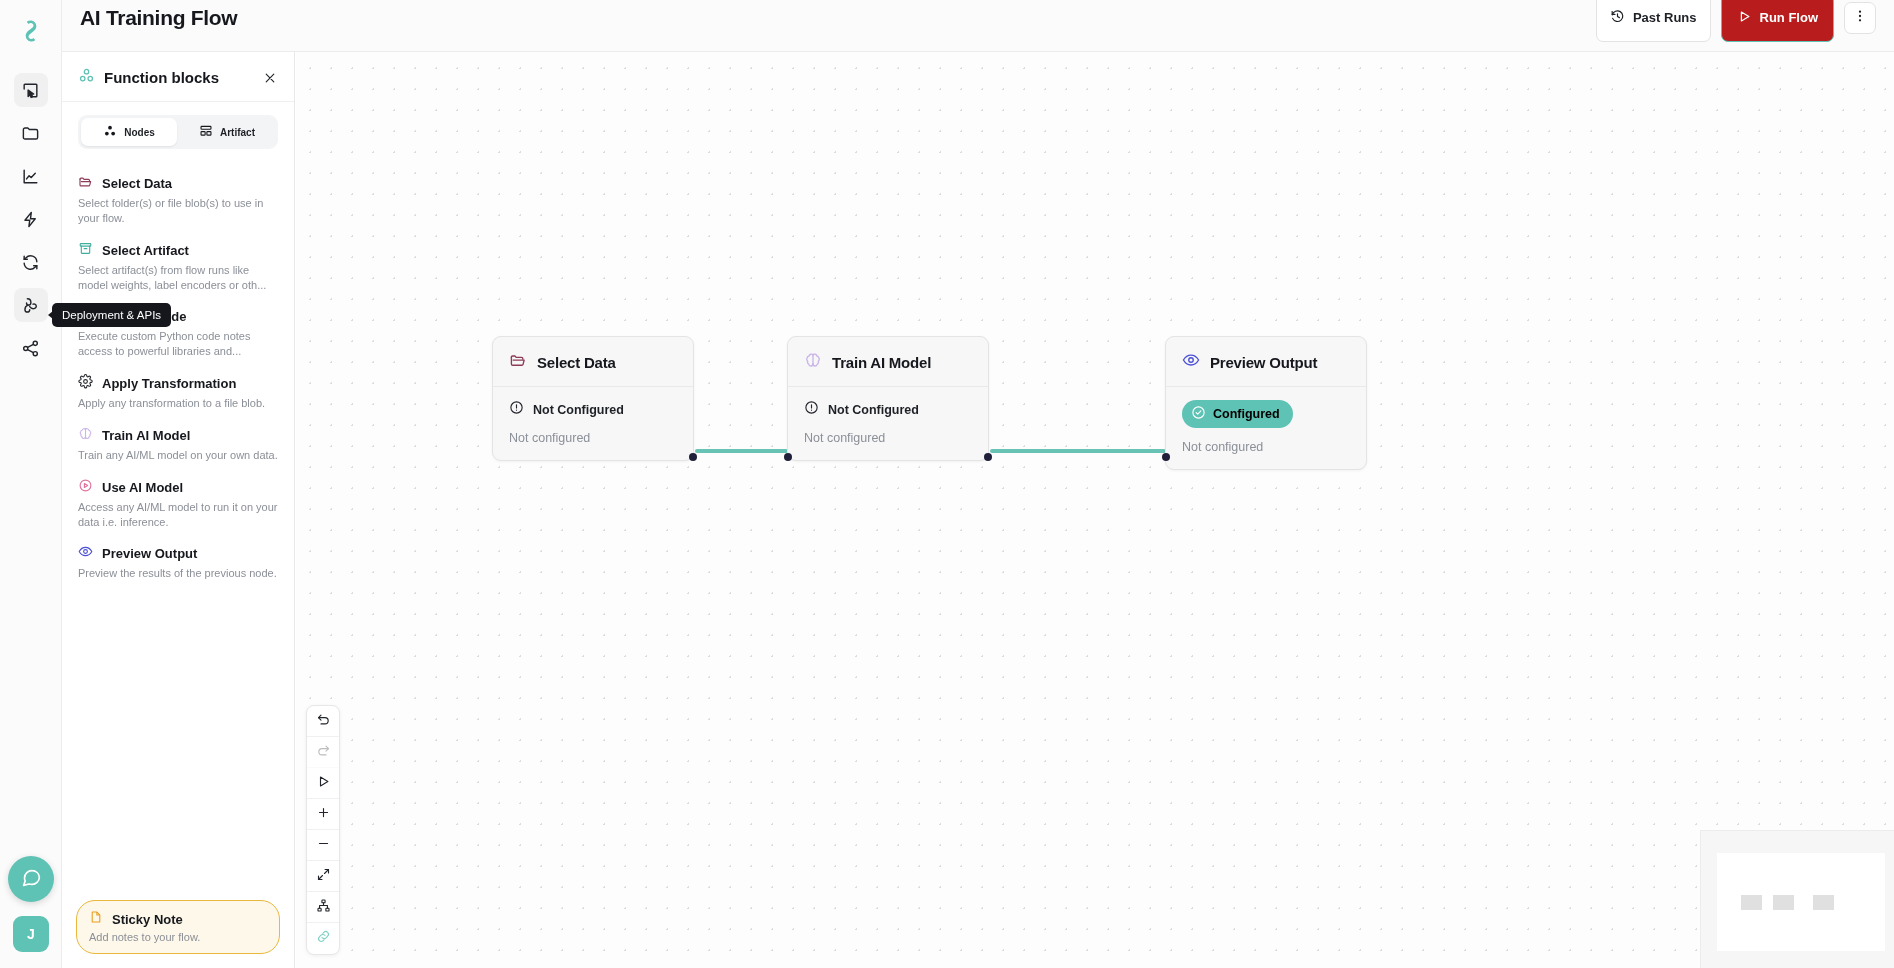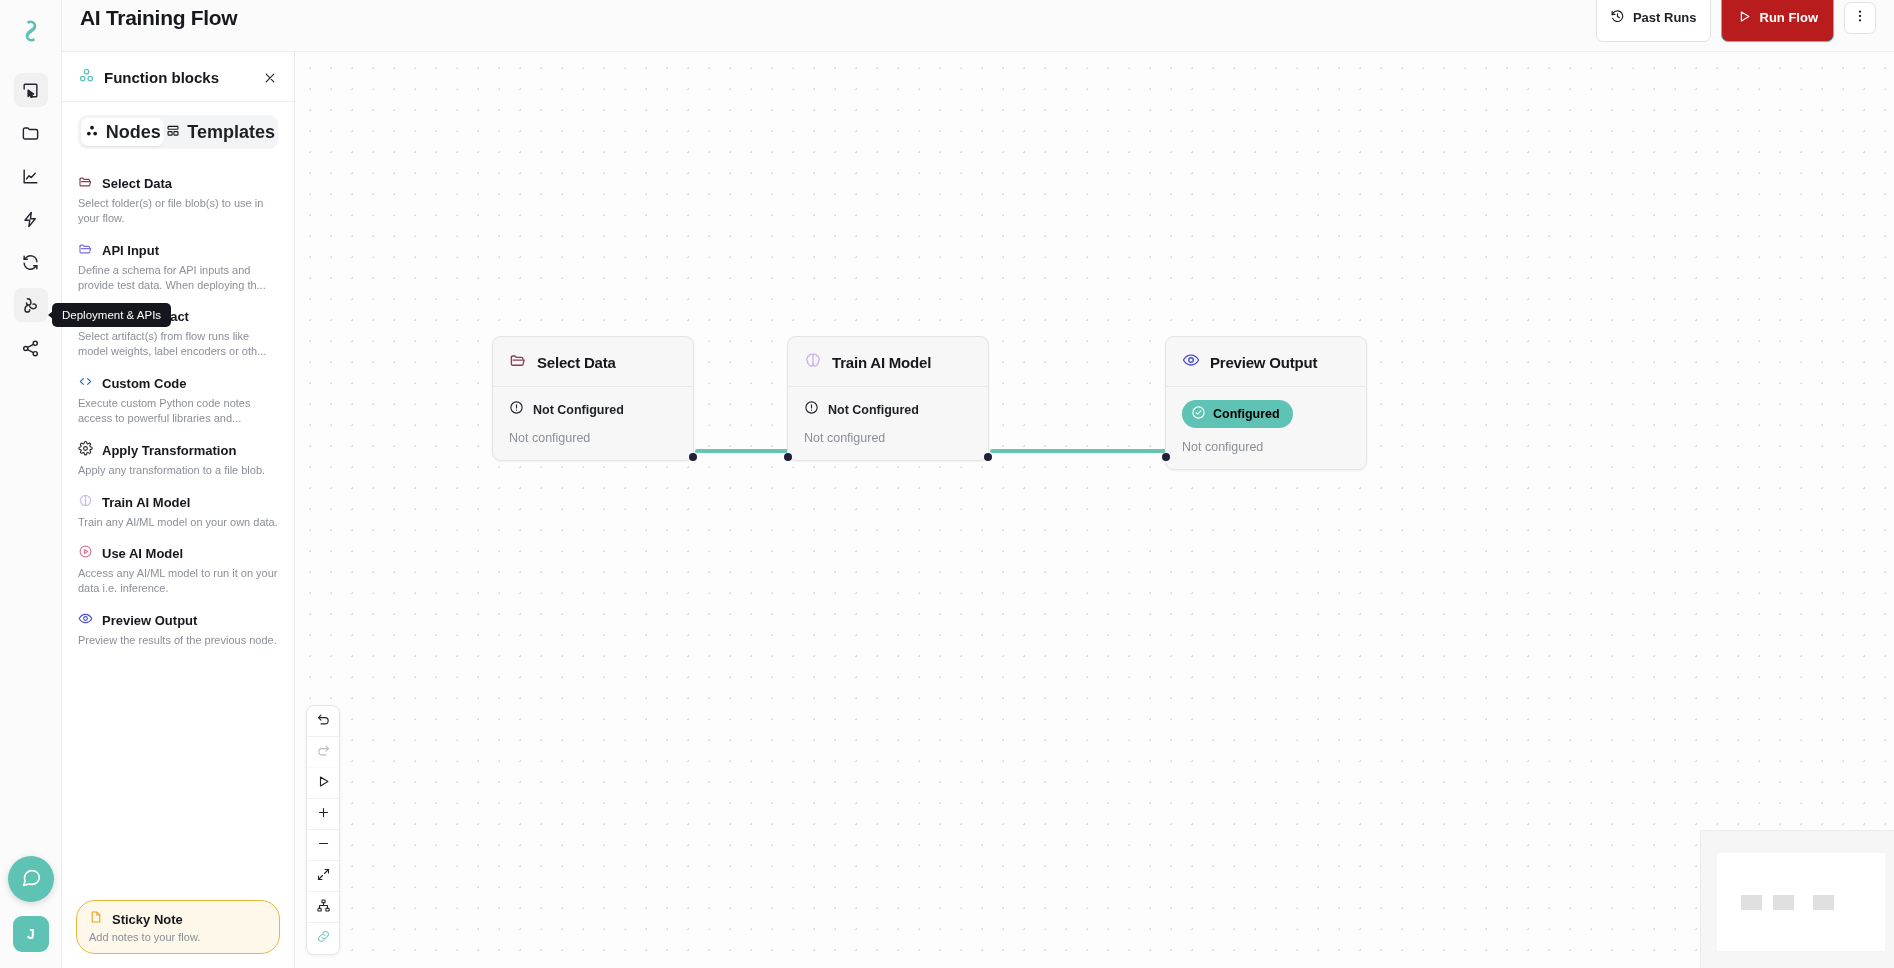--- a/index.html
+++ b/index.html
@@ -69,21 +69,21 @@
   .panel-title { font-size: 15px; font-weight: 700; color: #16181d; }
   .panel-close { margin-left: auto; cursor: pointer; width: 20px; height: 20px;
     display: flex; align-items: center; justify-content: center; }
 
   .tabs {
     margin: 13px 16px 8px 16px; background: #f3f4f5; border-radius: 9px;
     padding: 3px; display: flex; gap: 2px;
   }
   .tab {
     flex: 1; display: flex; align-items: center; justify-content: center; gap: 7px;
-    height: 28px; border-radius: 7px; font-size: 18px; font-weight: 600;
+    height: 28px; border-radius: 7px; font-size: 10px; font-weight: 600;
     color: #1d2025; cursor: pointer;
   }
   .tab.active { background: #fff; box-shadow: 0 1px 2px rgba(0,0,0,.08); }
 
   .node-list { flex: 1; overflow: hidden; padding: 10px 0 0 0; }
   .node-item { padding: 7px 16px 8px 16px; cursor: grab; }
   .node-item-head { display: flex; align-items: center; gap: 9px; }
   .node-item-title { font-size: 13px; font-weight: 700; color: #16181d; }
   .node-item-desc { font-size: 11px; line-height: 1.35; color: #8b8f97; margin-top: 3px; padding-left: 0; }
 
@@ -306,44 +306,34 @@
         <span>Nodes</span>
       </div>
       <div class="tab">
         <span>
           <svg width="14" height="14" viewBox="0 0 24 24" fill="none" stroke="#16181d" stroke-width="1.9">
             <rect x="3.5" y="4" width="17" height="5" rx="1.2"></rect>
             <rect x="3.5" y="13" width="7" height="6" rx="1.2"></rect>
             <rect x="13.5" y="13" width="7" height="6" rx="1.2"></rect>
           </svg>
         </span>
-        <span>Templates</span>
+        <span>Artifact</span>
       </div>
     </div>
 
     <div class="node-list" id="node-list">
         <div class="node-item">
           <div class="node-item-head">
             <span><svg width="15" height="15" viewBox="0 0 24 24" fill="none" stroke="#8c3b54" stroke-width="1.8" stroke-linecap="round" stroke-linejoin="round">
                 <path d="M3.2 8.2a1.6 1.6 0 0 1 1.6-1.6h3.1l1.7 1.9h7.2a1.6 1.6 0 0 1 1.6 1.6v.8"></path>
                 <path d="M3.2 8.2v9.2a1.6 1.6 0 0 0 1.6 1.6h12.4a1.6 1.6 0 0 0 1.55-1.2l1.45-5.7H5.5"></path>
               </svg></span>
             <span class="node-item-title">Select Data</span>
           </div>
           <div class="node-item-desc">Select folder(s) or file blob(s) to use in your flow.</div>
-        </div>
-        <div class="node-item">
-          <div class="node-item-head">
-            <span><svg width="15" height="15" viewBox="0 0 24 24" fill="none" stroke="#7b6fe0" stroke-width="1.8" stroke-linecap="round" stroke-linejoin="round">
-                <path d="M3.2 8.2a1.6 1.6 0 0 1 1.6-1.6h3.1l1.7 1.9h7.2a1.6 1.6 0 0 1 1.6 1.6v.8"></path>
-                <path d="M3.2 8.2v9.2a1.6 1.6 0 0 0 1.6 1.6h12.4a1.6 1.6 0 0 0 1.55-1.2l1.45-5.7H5.5"></path>
-              </svg></span>
-            <span class="node-item-title">API Input</span>
-          </div>
-          <div class="node-item-desc">Define a schema for API inputs and provide test data. When deploying th...</div>
         </div>
         <div class="node-item">
           <div class="node-item-head">
             <span><svg width="15" height="15" viewBox="0 0 24 24" fill="none" stroke="#3fae9e" stroke-width="1.8" stroke-linecap="round" stroke-linejoin="round">
                 <rect x="3.6" y="4.2" width="16.8" height="4" rx="1"></rect>
                 <path d="M5.3 8.2v10.1a1.5 1.5 0 0 0 1.5 1.5h10.4a1.5 1.5 0 0 0 1.5-1.5V8.2"></path>
                 <path d="M9.8 12.2h4.4"></path>
               </svg></span>
             <span class="node-item-title">Select Artifact</span>
           </div>

